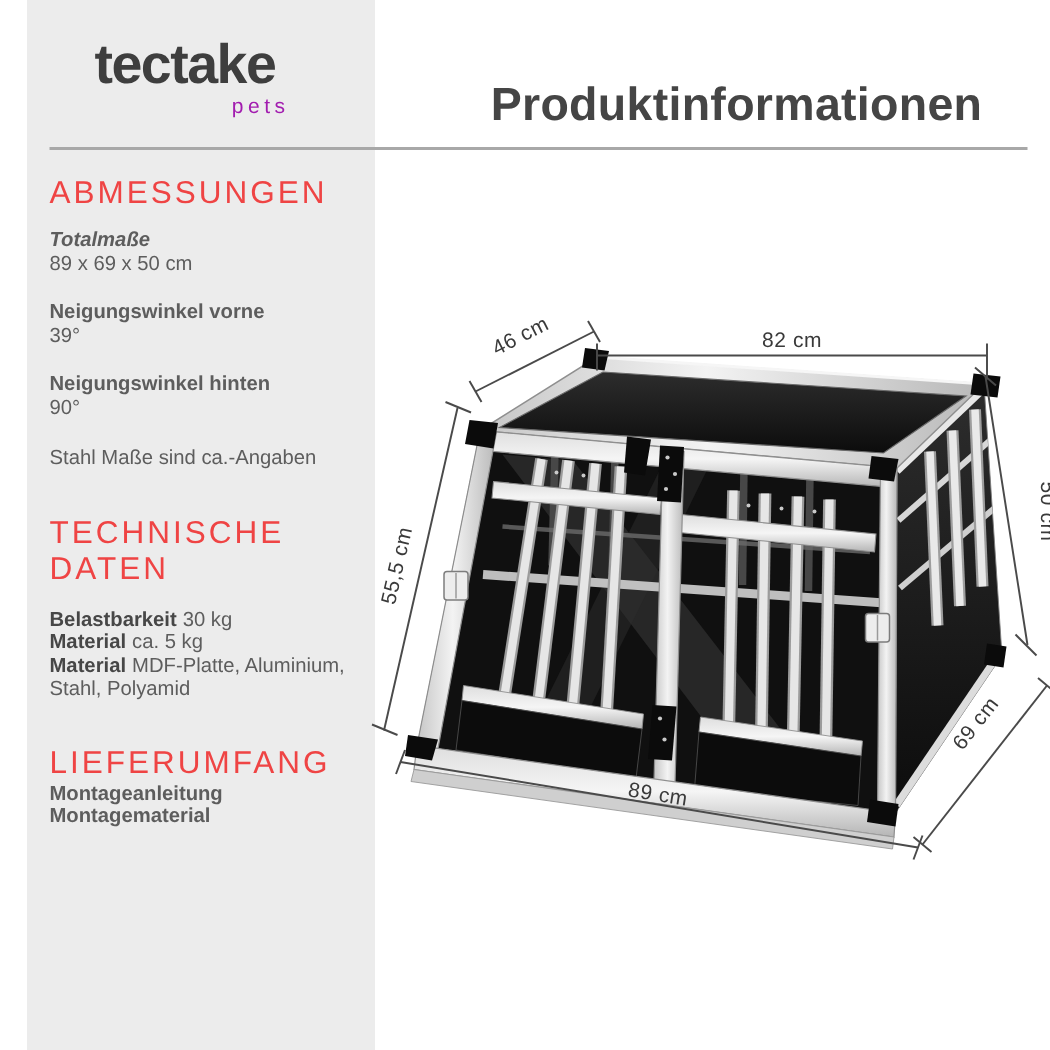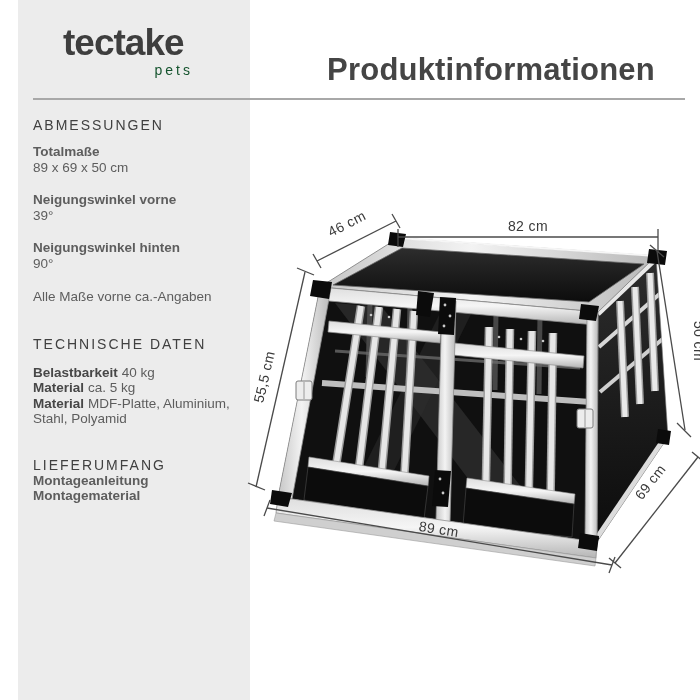--- a/index.html
+++ b/index.html
@@ -2,35 +2,35 @@
 <html><head>
 <meta charset="utf-8">
 <style>
   html,body{margin:0;padding:0;}
   body{width:700px;height:700px;background:#ffffff;font-family:"Liberation Sans",sans-serif;position:relative;overflow:hidden;}
   .page{position:absolute;inset:0;}
   .sidebar-bg{position:absolute;left:18px;top:0;width:232px;height:700px;background:#ececec;}
   
   .logo{position:absolute;left:63px;top:24px;width:132px;}
   .logo-main{font-size:37px;font-weight:800;letter-spacing:-1px;color:#3e3e3e;line-height:38px;}
-  .logo-sub{font-size:14px;letter-spacing:3px;color:#14532d;text-align:right;margin-top:0px;padding-right:2px;}
+  .logo-sub{font-size:14px;letter-spacing:3px;color:#a21caf;text-align:right;margin-top:0px;padding-right:2px;}
   
   .title{position:absolute;left:255px;top:36px;width:440px;margin:16px;text-align:center;
          font-size:31px;font-weight:700;color:#454545;letter-spacing:.2px;}
   .divider{position:absolute;left:33px;top:98px;width:652px;height:1.6px;background:#a8a8a8;}
   
   .side{position:absolute;left:33px;top:100px;width:208px;}
-  .side h2{font-size:14px;font-weight:400;letter-spacing:2px;color:#404040;margin:0;}
+  .side h2{font-size:21px;font-weight:400;letter-spacing:2px;color:#ef4444;margin:0;}
   .h-abm{margin-top:17px !important;}
   .h-tec{margin-top:31px !important;}
   .h-lie{margin-top:30px !important;}
   .side p{margin:0;font-size:13.5px;line-height:15.5px;color:#5d5d5d;}
   .lbl{font-weight:700;color:#474747;}
   .b{font-weight:700;color:#474747;margin-right:4px;}
-  .mt1{margin-top:11px !important;}
+  .mt1{margin-top:11px !important;font-style:italic;}
   .mt2{margin-top:17px !important;}
   .note{color:#6e6e6e;margin-top:18px !important;}
   .rows{margin-top:13px !important;}
   .bolditem{font-weight:700;color:#474747;}
   
   .diagram{position:absolute;left:230px;top:185px;width:470px;height:420px;}
   svg text{font-family:"Liberation Sans",sans-serif;font-size:14px;fill:#3a3a3a;letter-spacing:.4px;}
 </style>
 </head>
 <body>
@@ -47,24 +47,24 @@
   <div class="divider"></div>
 
   <aside class="side">
     <h2 class="h-abm">ABMESSUNGEN</h2>
     <p class="lbl mt1">Totalmaße</p>
     <p>89 x 69 x 50 cm</p>
     <p class="lbl mt2">Neigungswinkel vorne</p>
     <p>39°</p>
     <p class="lbl mt2">Neigungswinkel hinten</p>
     <p>90°</p>
-    <p class="note">Alle Maße vorne ca.-Angaben</p>
+    <p class="note">Stahl Maße sind ca.-Angaben</p>
 
     <h2 class="h-tec">TECHNISCHE DATEN</h2>
-    <p class="rows"><span class="b">Belastbarkeit</span><span>40 kg</span></p>
+    <p class="rows"><span class="b">Belastbarkeit</span><span>30 kg</span></p>
     <p><span class="b">Material</span><span>ca. 5 kg</span></p>
     <p><span class="b">Material</span><span>MDF-Platte, Aluminium, Stahl, Polyamid</span></p>
 
     <h2 class="h-lie">LIEFERUMFANG</h2>
     <p class="bolditem">Montageanleitung</p>
     <p class="bolditem">Montagematerial</p>
   </aside>
 
   <svg class="diagram" viewBox="0 0 470 420">
     <defs>

